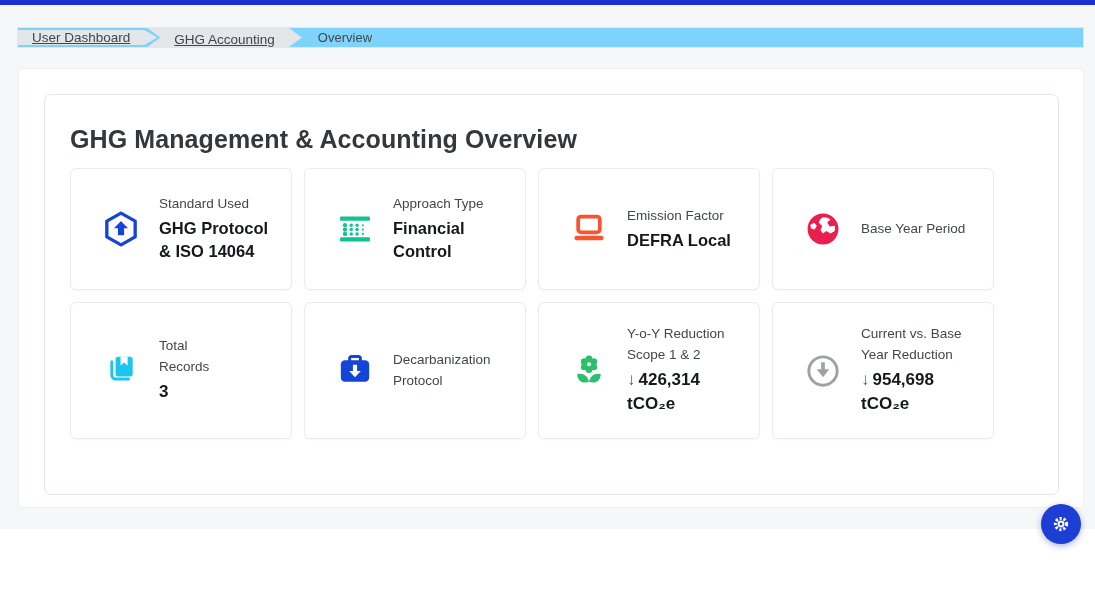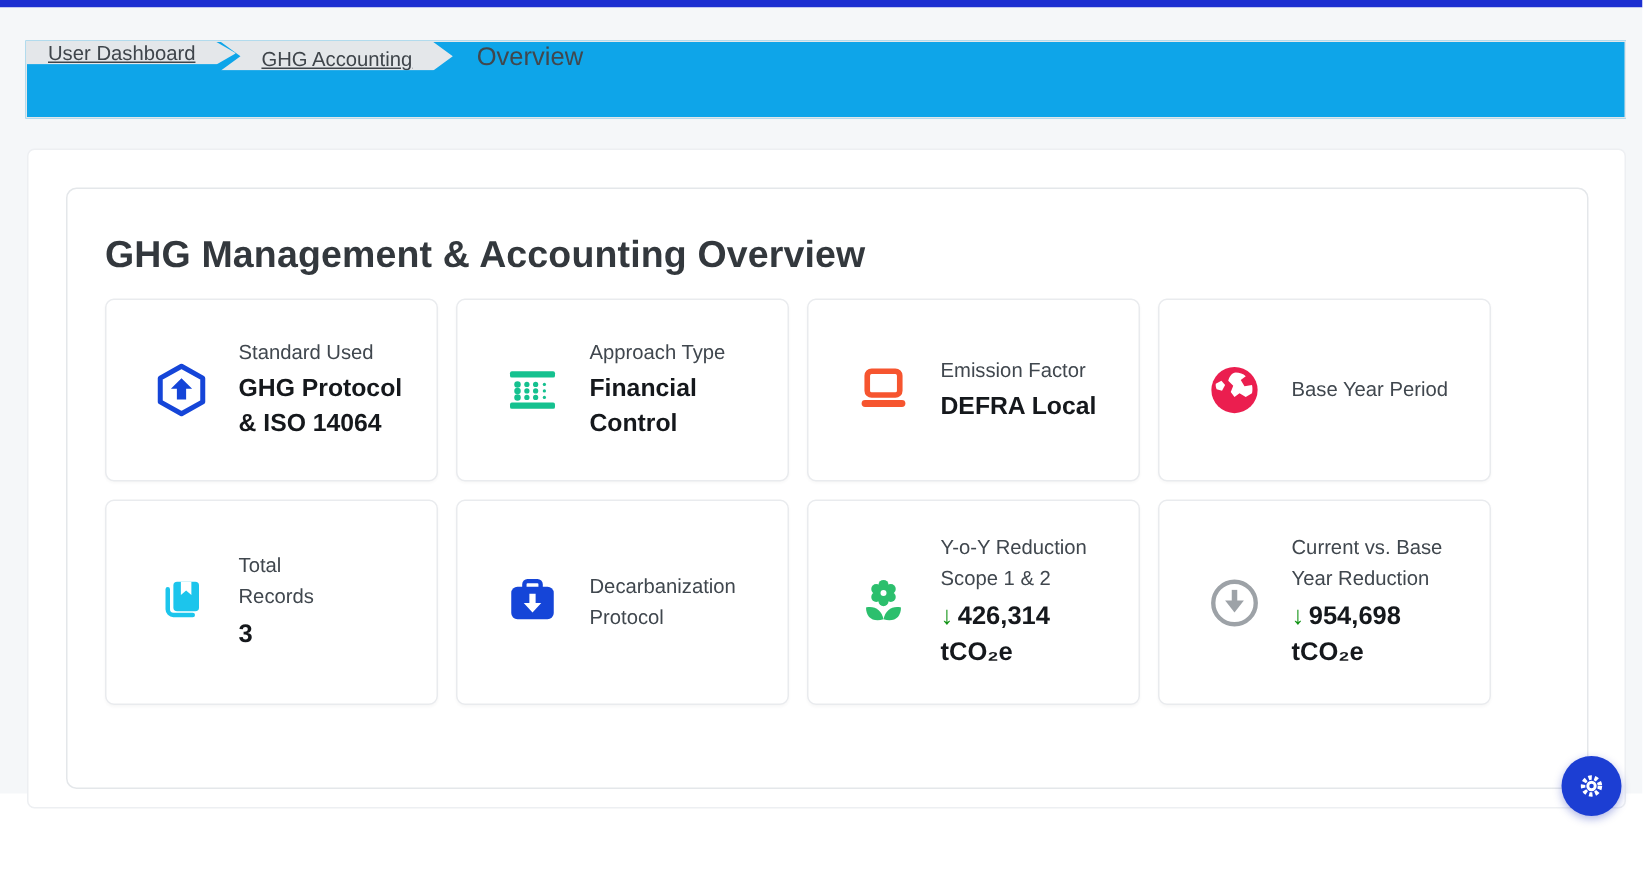--- a/index.html
+++ b/index.html
@@ -7,32 +7,32 @@
     font-family:"Liberation Sans","DejaVu Sans",sans-serif; }
   body { position:relative; overflow:hidden; }
 
   
   .topbar { height:5px; background:#1c2fd1; width:100%; }
 
   
   .page { background:#f5f7f9; height:524px; padding-top:22px; }
 
   
-  .breadcrumb-bar { margin-left:17px; width:1067px; height:52px;
-    background:#0ea5e9; border:1px solid #e3e7ea;
-    display:flex; align-items:flex-start; overflow:hidden; }
+  .breadcrumb-bar { margin-left:17px; width:1067px; height:21px;
+    background:#7dd3fc; border:1px solid #e3e7ea;
+    display:flex; align-items:center; overflow:hidden; }
   .crumb { --d:13px; background:#e4e7ea; display:flex; align-items:center;
     font-size:13.5px; color:#3f454b;
     clip-path:polygon(0 0, calc(100% - var(--d)) 0, 100% 50%, calc(100% - var(--d)) 100%, 0 100%); }
   .crumb.first { padding:0 27px 0 14px; }
   .crumb.notched { margin-left:-10px; padding:4px 27px 0 27px;
     clip-path:polygon(0 0, calc(100% - var(--d)) 0, 100% 50%, calc(100% - var(--d)) 100%, 0 100%, var(--d) 50%); }
   .crumb a { color:#3f454b; text-decoration:underline; cursor:pointer; }
   .crumb-current { display:flex; align-items:center; margin-left:16px;
-    font-size:17px; color:#41474d; }
+    font-size:13px; color:#41474d; }
 
   
   .content-card { margin:20px 11px 0 18px; width:1066px;
     background:#fff; border:1px solid #edeff2; border-radius:5px;
     padding:25px 24px 12px 25px; }
   .panel { border:1px solid #e4e7ea; border-radius:7px;
     padding:30px 27px 55px 25px; background:#fff; }
   .panel-title { font-size:25px; font-weight:700; color:#33383d;
     letter-spacing:.1px; margin:0 0 14px 0; }
 

